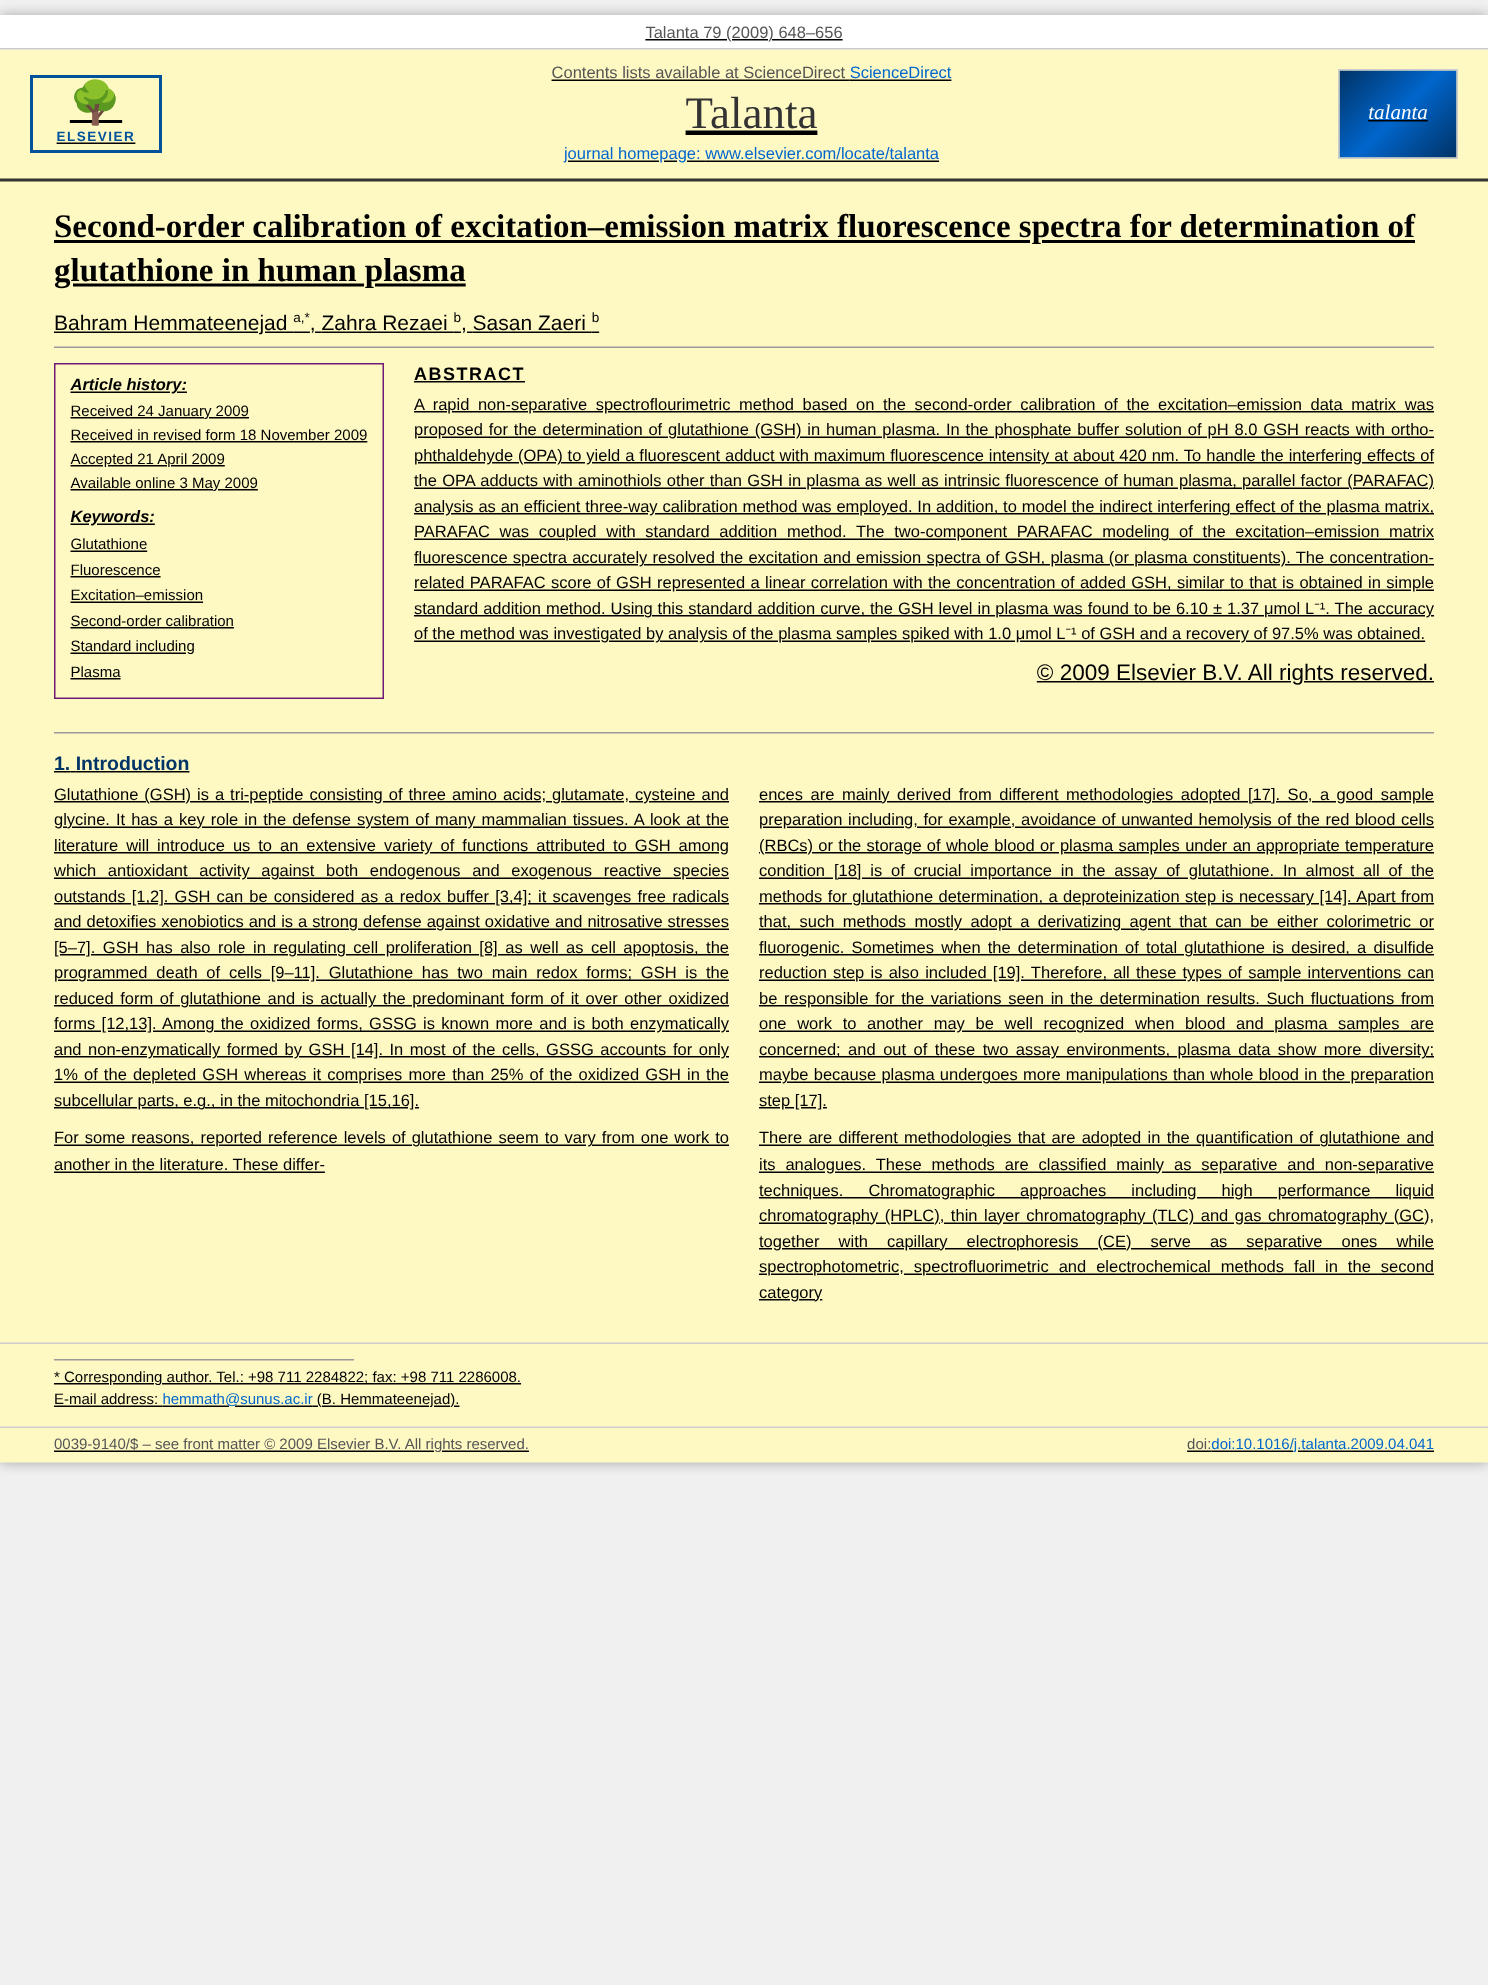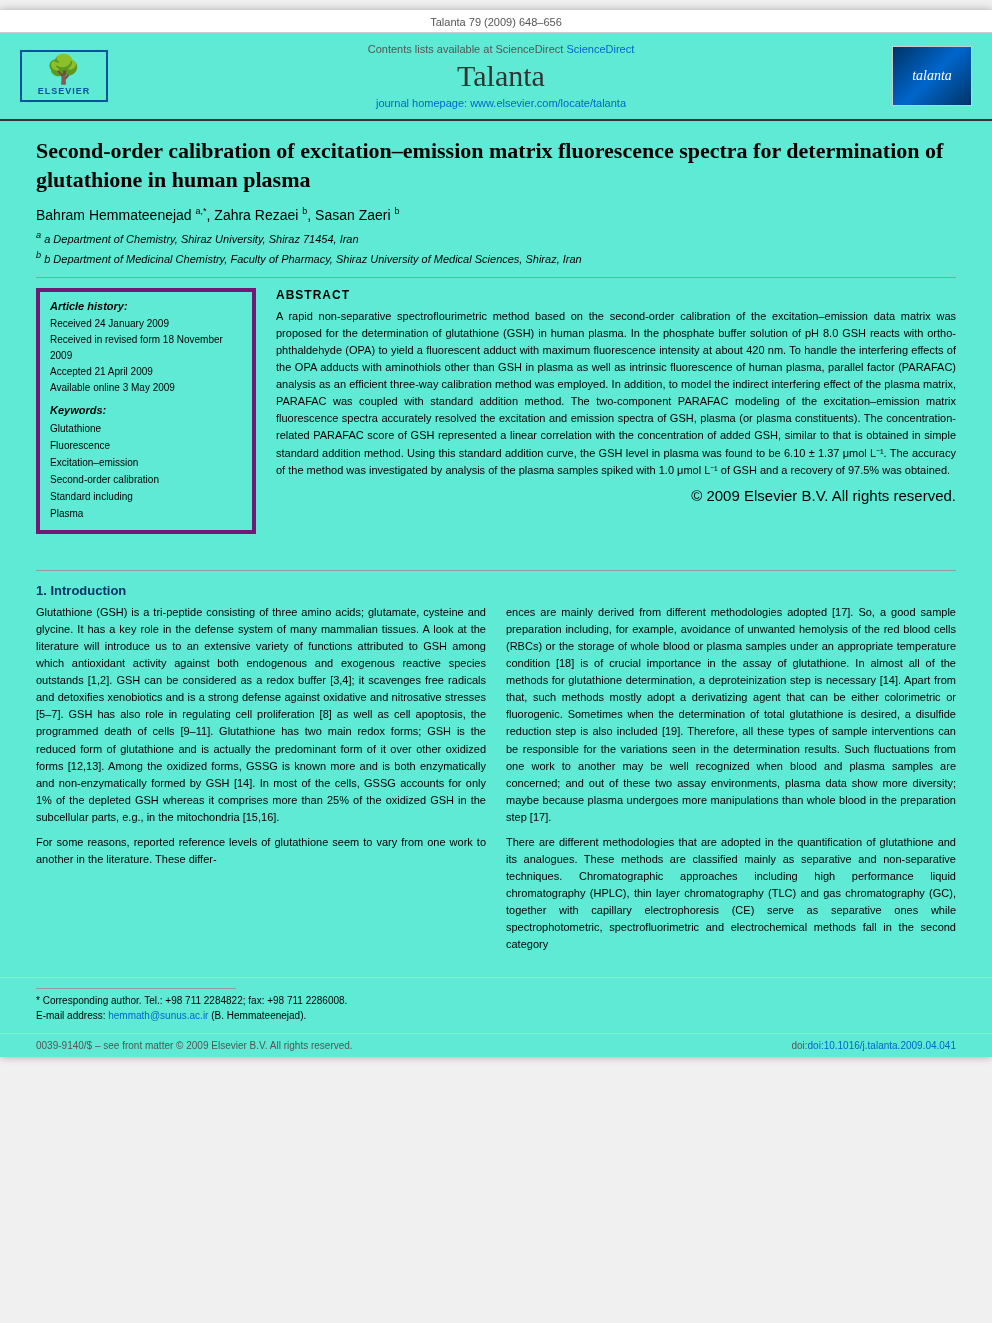--- a/index.html
+++ b/index.html
@@ -5,22 +5,23 @@
     * { margin: 0; padding: 0; box-sizing: border-box; }
     body {
       font-family: 'Times New Roman', Times, serif;
       background: #f0f0f0;
       display: flex;
       justify-content: center;
       padding: 10px 0;
     }
     .page {
       width: 992px;
-      background: #5eead4;
+      background: #fef9c3;
       box-shadow: 0 0 8px rgba(0,0,0,0.3);
+      text-decoration: underline;
     }
     
     .top-bar {
       background: #fff;
       text-align: center;
       font-size: 11px;
       color: #555;
       padding: 6px 0 4px 0;
       border-bottom: 1px solid #ccc;
       font-family: Arial, sans-serif;
@@ -140,23 +141,23 @@
     }
     .left-col {
       width: 220px;
       flex-shrink: 0;
     }
     .right-col {
       flex: 1;
     }
     
     .article-info-box {
-      border: 4px solid #701a75;
+      border: 1px solid #701a75;
       padding: 8px 10px;
-      margin-bottom: 20px;
+      margin-bottom: 6px;
     }
     .info-section-title {
       font-size: 11px;
       font-family: Arial, sans-serif;
       font-style: italic;
       font-weight: bold;
       color: #000;
       margin-bottom: 4px;
     }
     .info-item {
@@ -296,24 +297,20 @@
   <div class="article-content">
 
     <div class="article-title">Second-order calibration of excitation–emission matrix fluorescence spectra for determination of glutathione in human plasma</div>
 
     <div class="authors">
       <span>Bahram Hemmateenejad <sup>a,*</sup>, </span>
       <span>Zahra Rezaei <sup>b</sup>, </span>
       <span>Sasan Zaeri <sup>b</sup></span>
     </div>
 
-    <div class="affiliations">
-      <p><sup>a</sup> <em>a  Department of Chemistry, Shiraz University, Shiraz 71454, Iran</em></p>
-      <p><sup>b</sup> <em>b  Department of Medicinal Chemistry, Faculty of Pharmacy, Shiraz University of Medical Sciences, Shiraz, Iran</em></p>
-    </div>
 
     <hr class="divider">
 
     <div class="two-col">
 
       <div class="left-col">
         <div class="article-info-box">
           <div class="info-section-title">Article history:</div>
           <div class="info-item">Received 24 January 2009</div>
           <div class="info-item">Received in revised form 18 November 2009</div>

